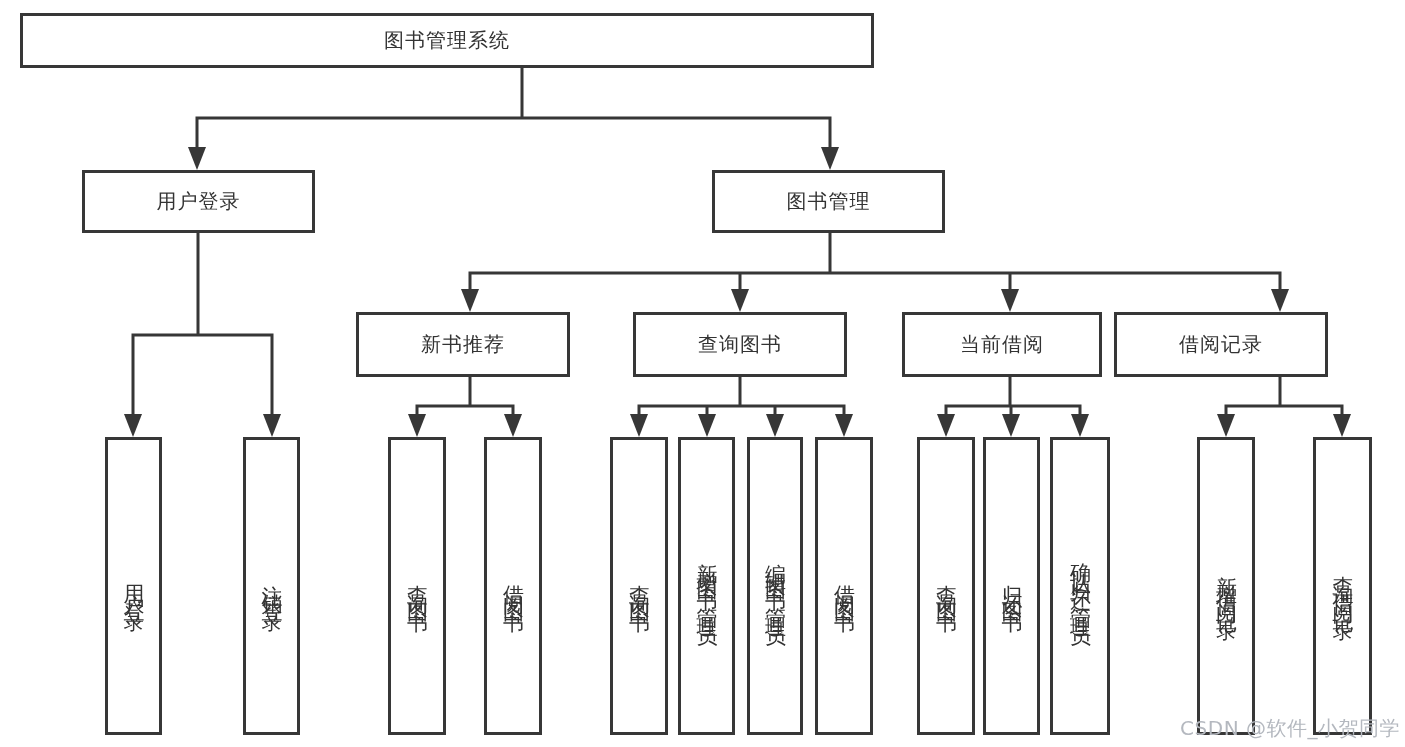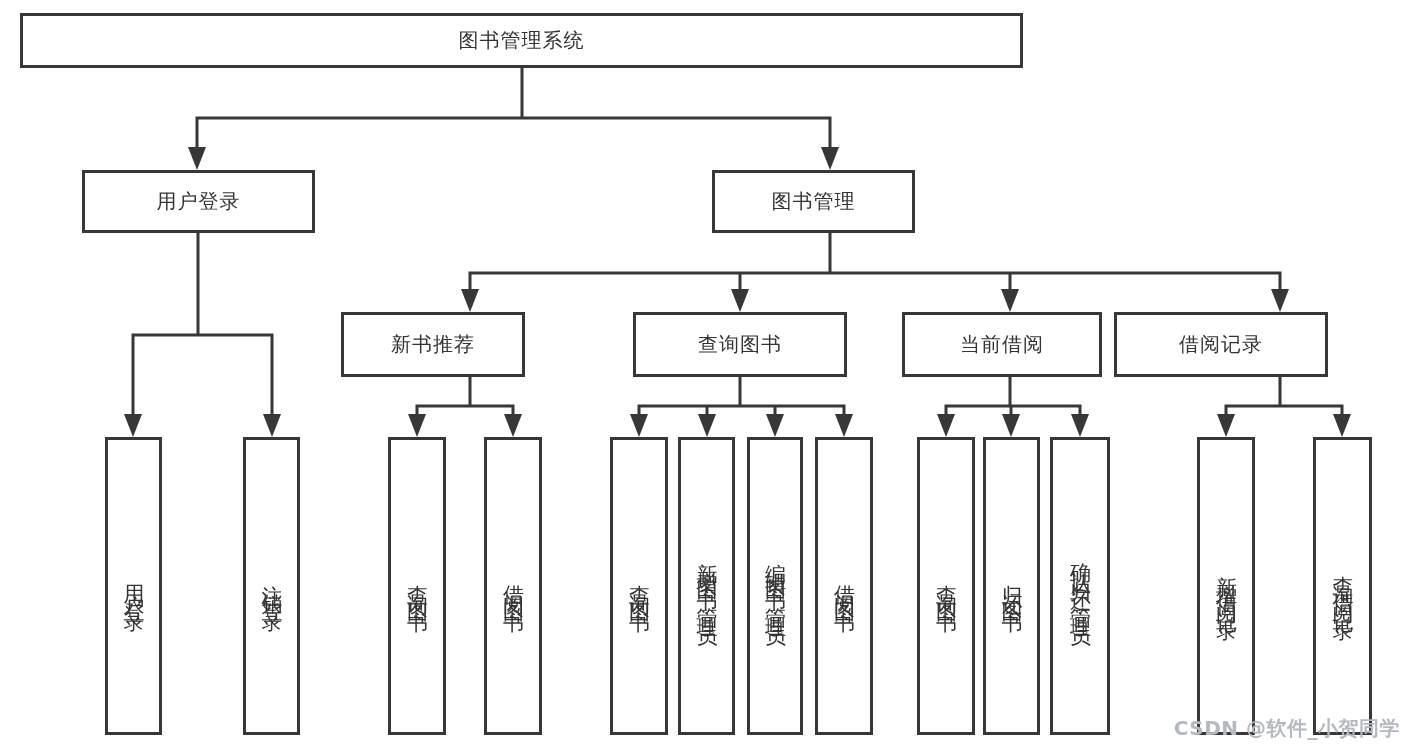--- a/index.html
+++ b/index.html
@@ -46,21 +46,20 @@
   }
   .watermark {
     position: absolute;
     right: 5px;
     bottom: 5px;
     font-size: 20px;
     color: #b4b8bf;
     letter-spacing: 0.5px;
     white-space: nowrap;
     pointer-events: none;
-    font-weight: bold;
   }
 </style>
 </head>
 <body>
 
 <div id="stage">
 
   <svg id="wires" viewBox="0 0 1405 747" xmlns="http://www.w3.org/2000/svg">
     <g stroke="#373737" stroke-width="3" fill="none" stroke-linecap="square">
 
@@ -101,32 +100,32 @@
 
       <polygon points="937,414 955,414 946,437"></polygon>
       <polygon points="1002,414 1020,414 1011,437"></polygon>
       <polygon points="1071,414 1089,414 1080,437"></polygon>
 
       <polygon points="1217,414 1235,414 1226,437"></polygon>
       <polygon points="1333,414 1351,414 1342,437"></polygon>
     </g>
   </svg>
 
-  <div class="box h" style="left:20px; top:13px; width:1003px; height:55px;">
+  <div class="box h" style="left:20px; top:13px; width:854px; height:55px;">
     <span class="lbl">图书管理系统</span>
   </div>
 
   <div class="box h" style="left:82px; top:170px; width:233px; height:63px;">
     <span class="lbl">用户登录</span>
   </div>
-  <div class="box h" style="left:712px; top:170px; width:203px; height:63px;">
+  <div class="box h" style="left:712px; top:170px; width:233px; height:63px;">
     <span class="lbl">图书管理</span>
   </div>
 
-  <div class="box h" style="left:341px; top:312px; width:184px; height:65px;">
+  <div class="box h" style="left:356px; top:312px; width:214px; height:65px;">
     <span class="lbl">新书推荐</span>
   </div>
   <div class="box h" style="left:633px; top:312px; width:214px; height:65px;">
     <span class="lbl">查询图书</span>
   </div>
   <div class="box h" style="left:902px; top:312px; width:200px; height:65px;">
     <span class="lbl">当前借阅</span>
   </div>
   <div class="box h" style="left:1114px; top:312px; width:214px; height:65px;">
     <span class="lbl">借阅记录</span>

